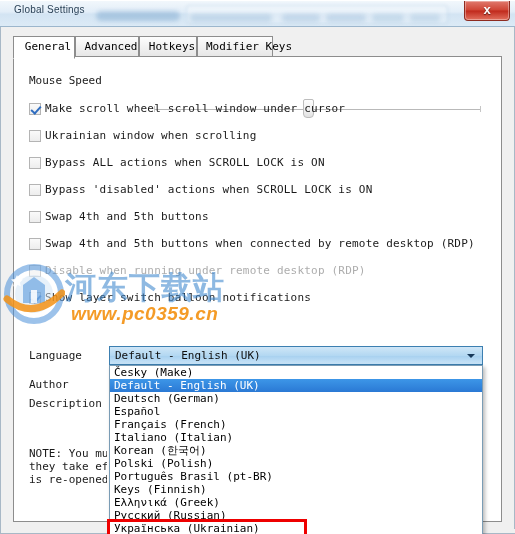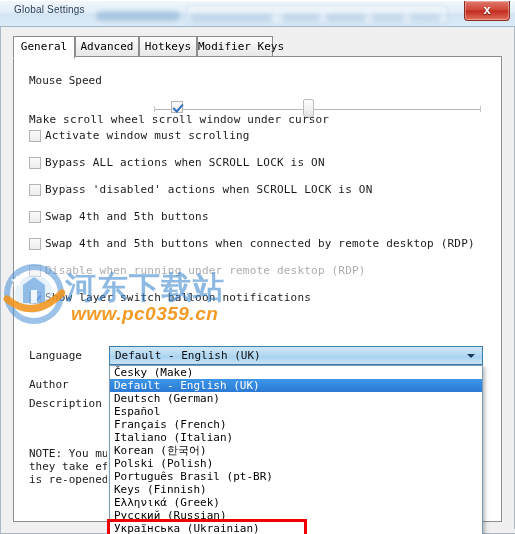--- a/index.html
+++ b/index.html
@@ -107,20 +107,21 @@
     border: 1px solid #8d8d8d;
     border-bottom: none;
     font-family: "DejaVu Sans Mono", monospace;
     font-size: 11px;
     color: #000;
     line-height: 19px;
     text-align: center;
     background: linear-gradient(180deg,#fdfdfd 0%, #e6e6e6 100%);
     cursor: pointer;
     white-space: nowrap;
+    padding-left: 8px;
   }
   .tab.active {
     background: #ffffff;
     height: 23px;
     z-index: 3;
     border-bottom: 1px solid #ffffff;
   }
 
   .tabpanel {
     position: absolute;
@@ -355,28 +356,28 @@
       <div class="tab" style="left:126px; width:58px;">Hotkeys</div>
       <div class="tab" style="left:184px; width:76px;">Modifier Keys</div>
     </div>
 
     <div class="tabpanel"></div>
 
     <div class="row-label" style="left:28px; top:47px;">Mouse Speed</div>
     <div class="slider-track"></div>
     <div class="slider-thumb"></div>
 
-    <div class="cb-row" style="top:74px;flex-direction:column;">
+    <div class="cb-row" style="top:74px;">
       <span class="cb-box checked"></span>
       <span class="cb-text">Make scroll wheel scroll window under cursor</span>
     </div>
 
     <div class="cb-row" style="top:101px;">
       <span class="cb-box"></span>
-      <span class="cb-text">Activate window must scrolling</span>
+      <span class="cb-text">Ukrainian window when scrolling</span>
     </div>
 
     <div class="cb-row" style="top:128px;">
       <span class="cb-box"></span>
       <span class="cb-text">Bypass ALL actions when SCROLL LOCK is ON</span>
     </div>
 
     <div class="cb-row" style="top:155px;">
       <span class="cb-box"></span>
       <span class="cb-text">Bypass 'disabled' actions when SCROLL LOCK is ON</span>

